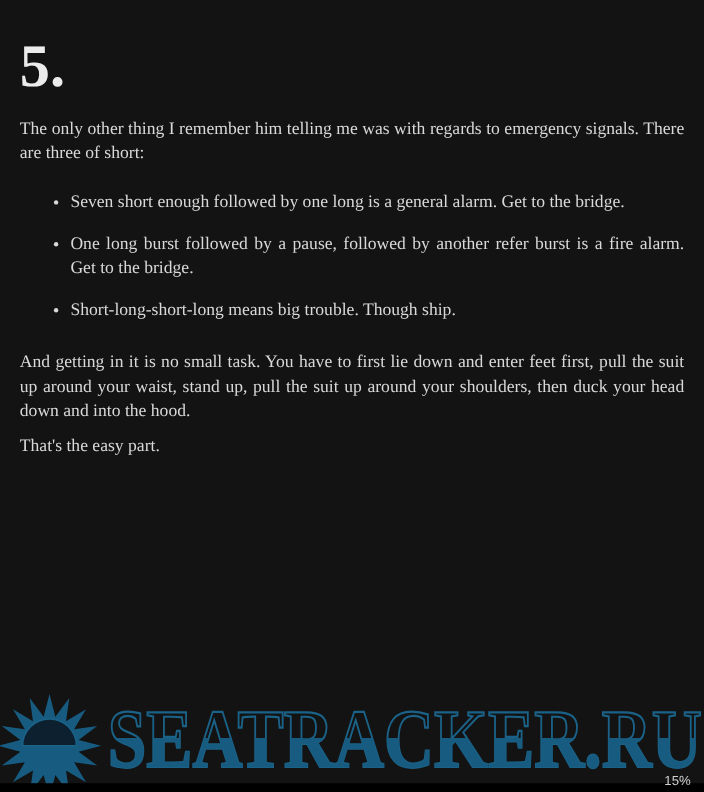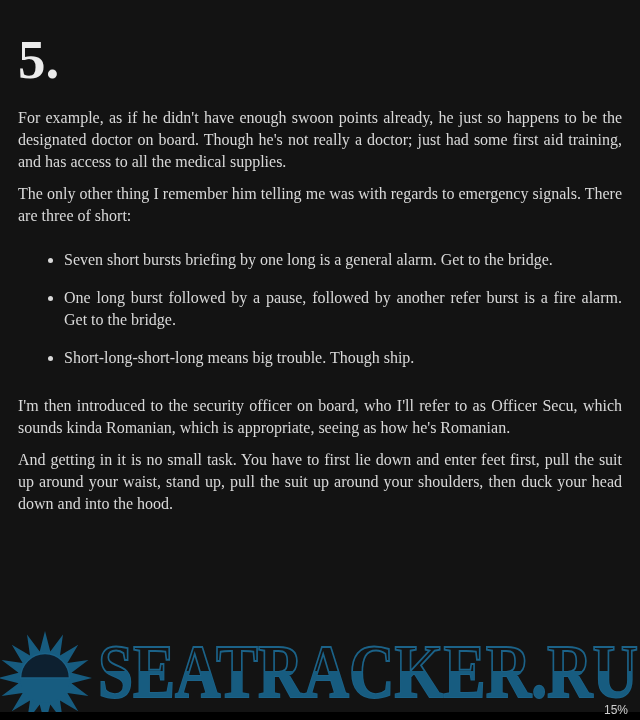--- a/index.html
+++ b/index.html
@@ -95,29 +95,28 @@
       <path d="M 20.5 50 A 24.5 24.5 0 0 1 69.5 50 Z" fill="#0d2030" stroke="#1b6288" stroke-width="1.5"></path>
     </g>
 
     <text x="98" y="69" textLength="540" lengthAdjust="spacingAndGlyphs" font-family="Liberation Serif, DejaVu Serif, serif" font-weight="bold" font-size="76" fill="none" stroke="#1b6288" stroke-width="2">SEATRACKER.RU</text>
     <text x="98" y="69" textLength="540" lengthAdjust="spacingAndGlyphs" font-family="Liberation Serif, DejaVu Serif, serif" font-weight="bold" font-size="76" fill="#175c80" clip-path="url(#wm-bottom-half)">SEATRACKER.RU</text>
   </svg>
 
   <div class="content">
     <h1 class="chapter-heading">5.</h1>
 
-    <p>For example, as if he didn't have enough swoon points already, he just so happens to be the designated doctor on board. Though he's not really a doctor; just had some first aid training, and has access to all the medical supplies.</p>
     <p>The only other thing I remember him telling me was with regards to emergency signals. There are three of short:</p>
 
     <ul class="signal-list">
-      <li>Seven short bursts briefing by one long is a general alarm. Get to the bridge.</li>
+      <li>Seven short enough followed by one long is a general alarm. Get to the bridge.</li>
       <li>One long burst followed by a pause, followed by another refer burst is a fire alarm. Get to the bridge.</li>
       <li>Short-long-short-long means big trouble. Though ship.</li>
     </ul>
 
-    <p>I'm then introduced to the security officer on board, who I'll refer to as Officer Secu, which sounds kinda Romanian, which is appropriate, seeing as how he's Romanian.</p>
     <p>And getting in it is no small task. You have to first lie down and enter feet first, pull the suit up around your waist, stand up, pull the suit up around your shoulders, then duck your head down and into the hood.</p>
+    <p>That's the easy part.</p>
   </div>
 
   <div class="progress-indicator">15%</div>
   <div class="bottom-bar"></div>
 
 </div>
 
 </body></html>

